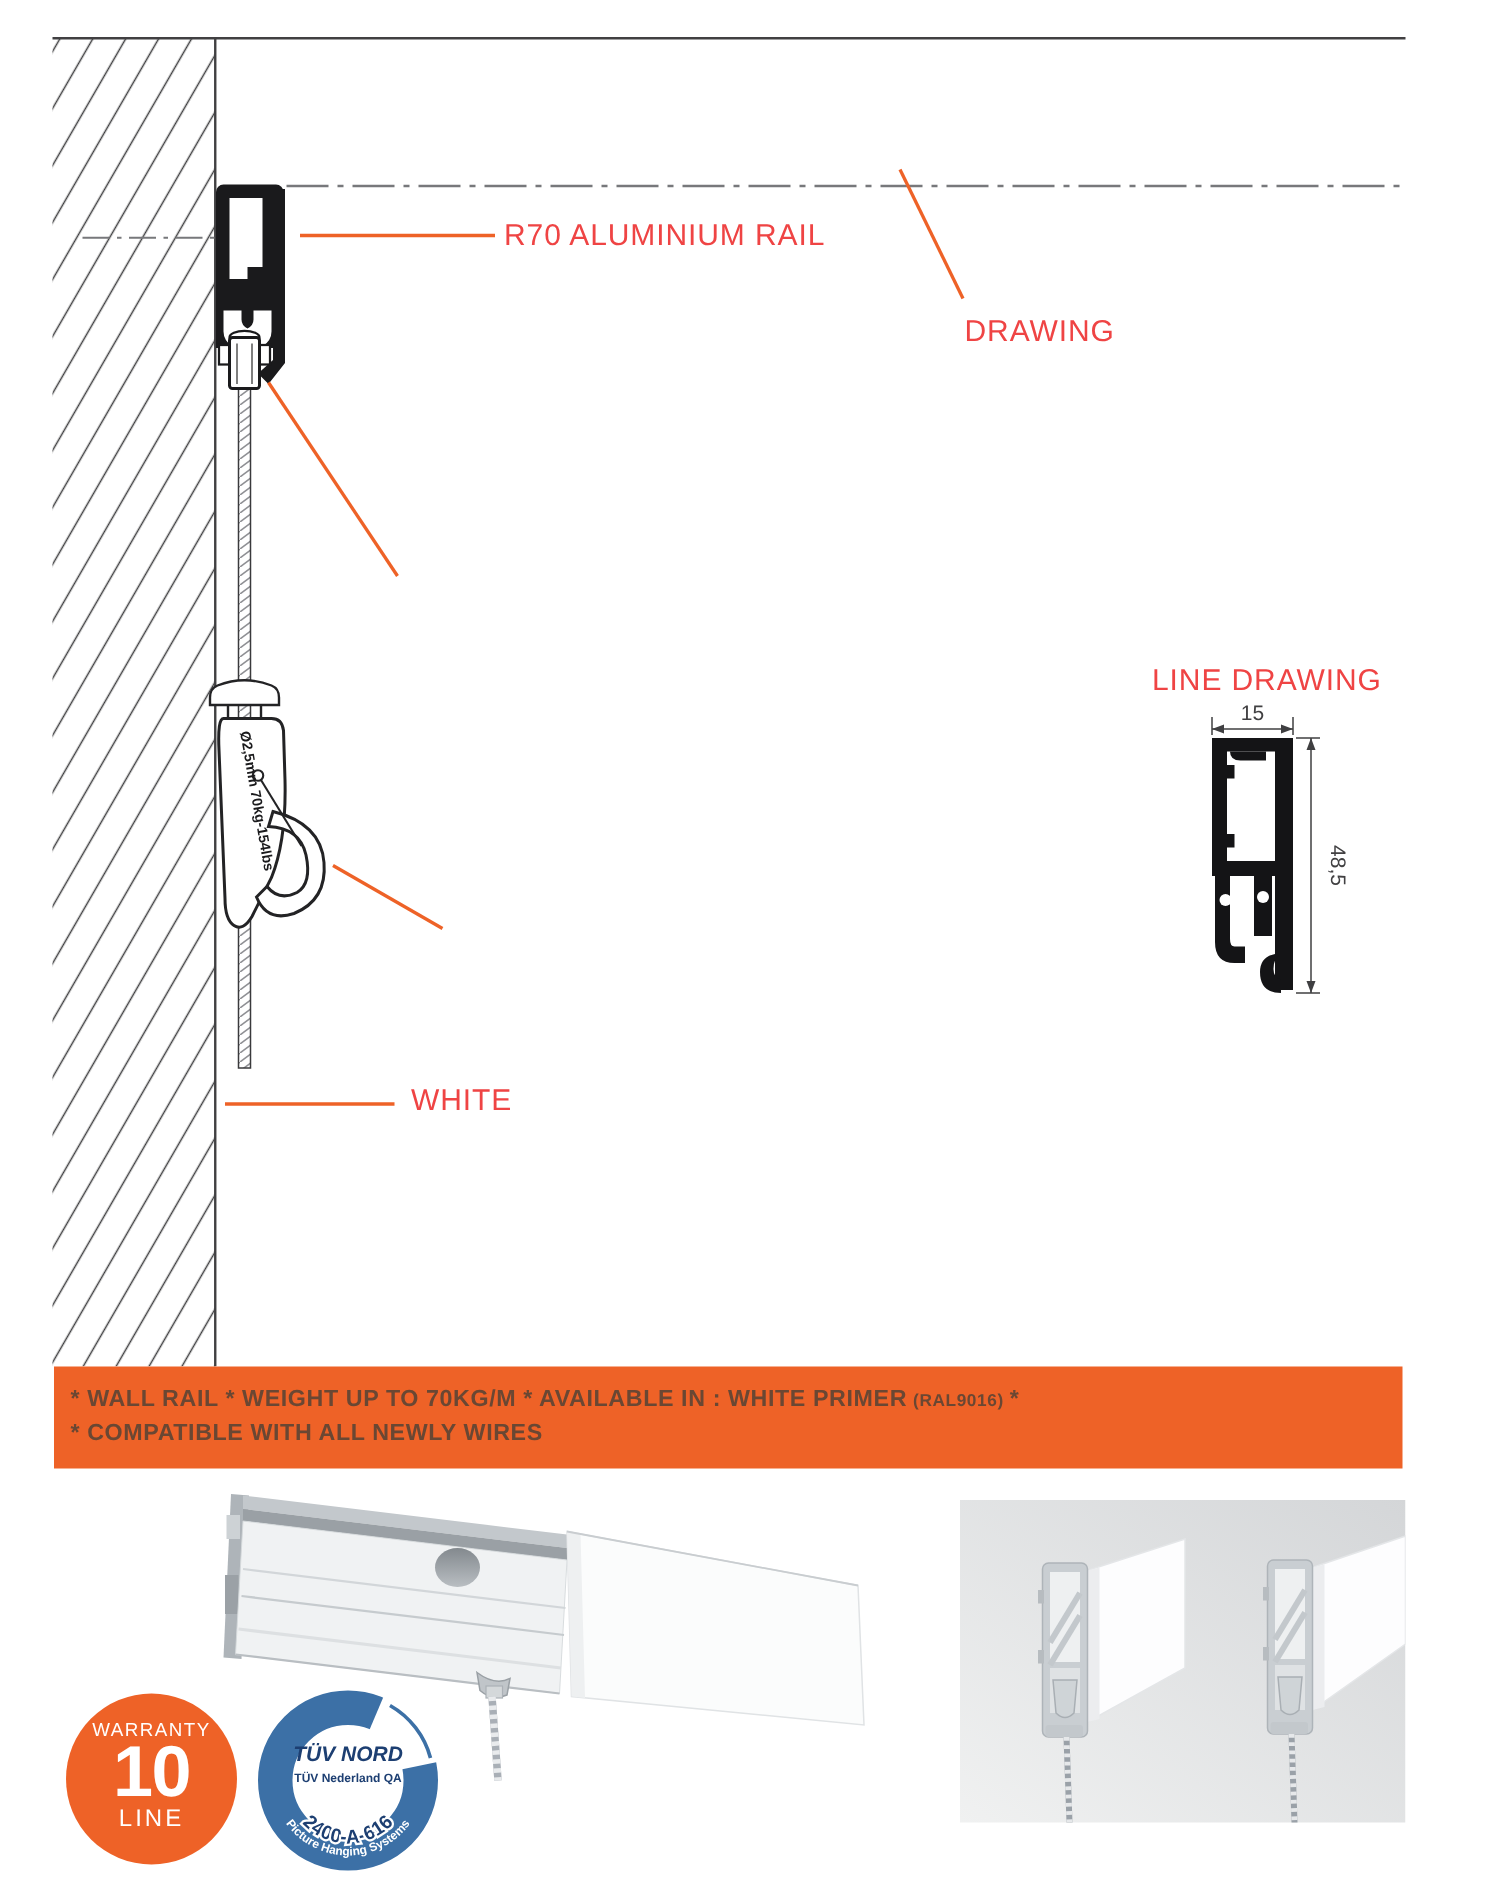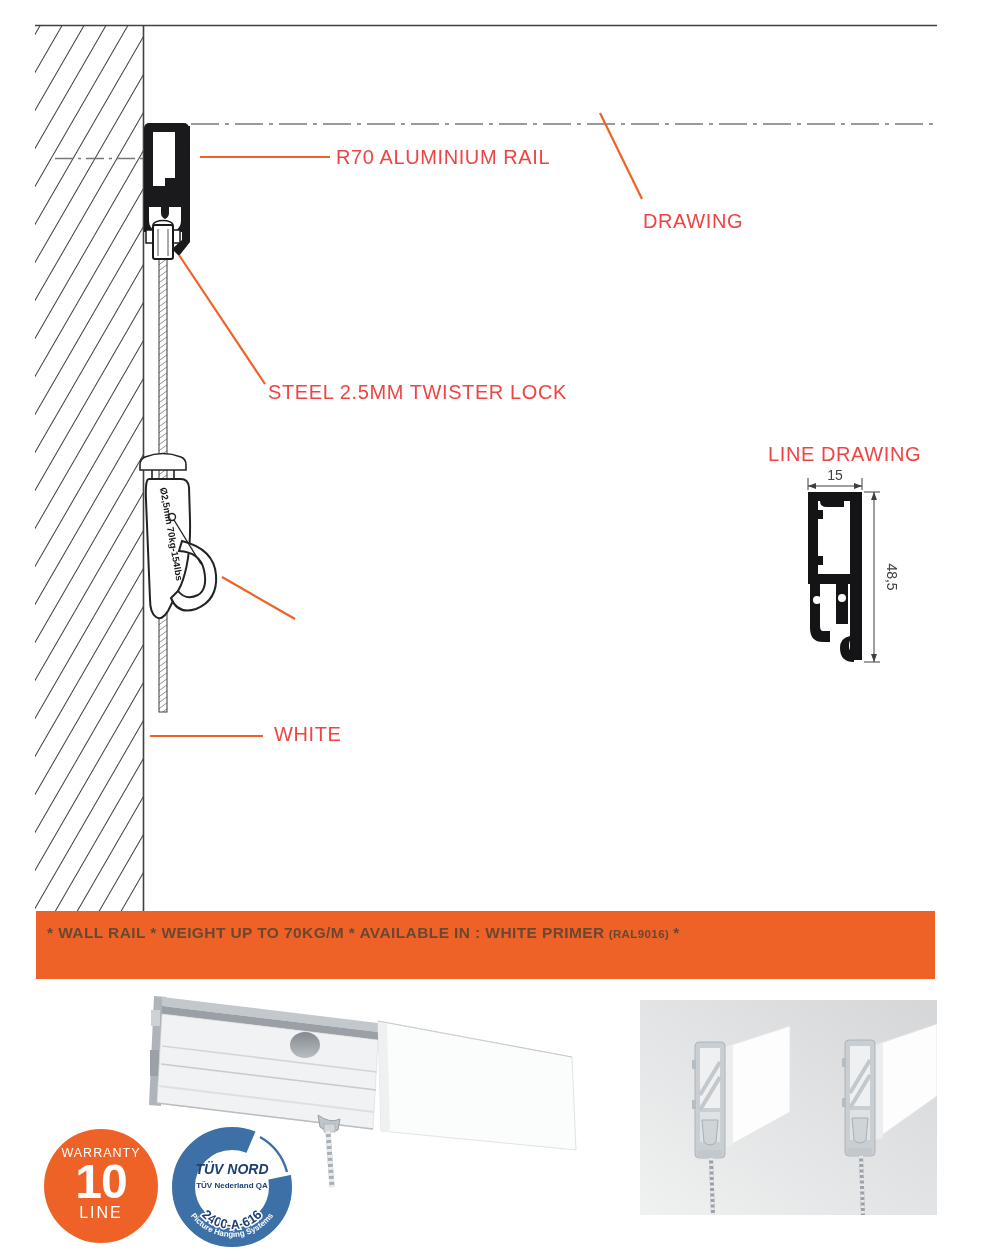--- a/index.html
+++ b/index.html
@@ -82,21 +82,20 @@
       <line x1="200" y1="157" x2="330" y2="157"></line>
       <line x1="600" y1="113" x2="642" y2="199"></line>
       <line x1="179" y1="255" x2="265" y2="384"></line>
       <line x1="222" y1="577" x2="295" y2="619"></line>
       <line x1="150" y1="736" x2="263" y2="736"></line>
     </g>
   </svg>
 
   <div class="diag-label" style="left:336px;top:146px">R70 ALUMINIUM RAIL</div>
   <div class="diag-label" style="left:643px;top:210px">DRAWING</div>
-  <div class="diag-label" style="left:268px;top:381px">STEEL 2.5MM TWISTER LOCK</div>
   <div class="diag-label" style="left:274px;top:723px">WHITE</div>
   <div class="diag-label" style="left:768px;top:443px">LINE DRAWING</div>
 
   <svg class="abs" style="left:760px;top:466px" width="185" height="215" viewBox="0 0 185 215">
     <g fill="#141416">
       <rect x="90" y="26" width="12" height="168"></rect>
       <rect x="48" y="26" width="44" height="9"></rect>
       <path d="M60,35 h24 v6 h-17 q-7,0 -7,-6 z"></path>
       <rect x="48" y="26" width="10" height="82"></rect>
       <rect x="58" y="44" width="5" height="9"></rect>
@@ -119,20 +118,21 @@
       <line x1="114" y1="26" x2="114" y2="196"></line>
       <path d="M114,26 l-3,8 h6 z" stroke="none"></path>
       <path d="M114,196 l-3,-8 h6 z" stroke="none"></path>
     </g>
     <text x="75" y="14" text-anchor="middle" font-size="14" fill="#414042">15</text>
     <text x="127" y="111" text-anchor="middle" font-size="14" fill="#414042" transform="rotate(90 127 111)">48,5</text>
   </svg>
 
   <div class="banner">
     <div class="bline"><span>* WALL RAIL * WEIGHT UP TO 70KG/M * AVAILABLE IN : WHITE PRIMER</span><span class="small">(RAL9016)</span><span>*</span></div>
+    <div class="bline">* COMPATIBLE WITH ALL NEWLY WIRES</div>
   </div>
 
   <svg class="abs" style="left:120px;top:988px" width="462" height="205" viewBox="0 0 462 205">
     <defs>
       <linearGradient id="holeG" x1="0" y1="0" x2="0" y2="1">
         <stop offset="0" stop-color="#83898e"></stop>
           <stop offset="1" stop-color="#b9bec2"></stop>
       </linearGradient>
     </defs>
 

